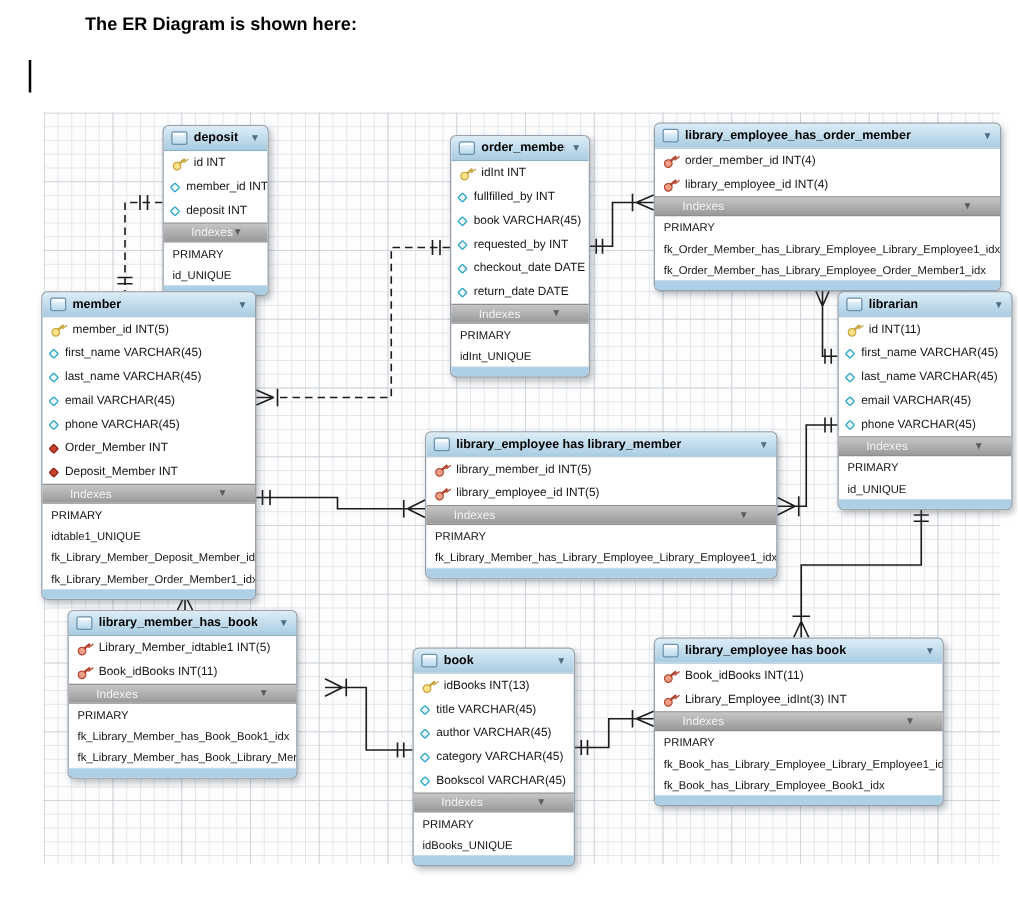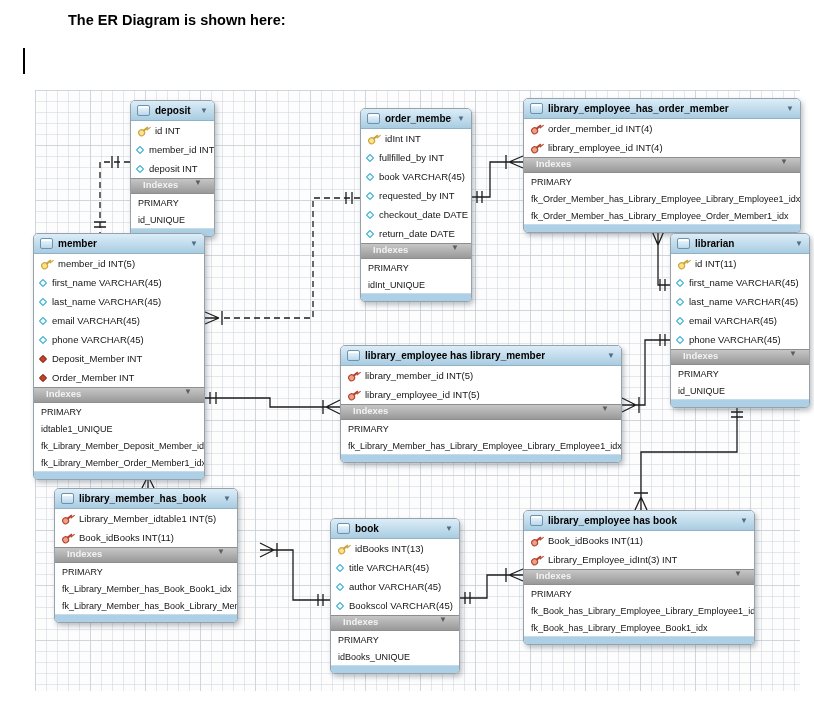--- a/index.html
+++ b/index.html
@@ -36,23 +36,23 @@
      border:1.3px solid #c8a23a; border-radius:50%; background:#ffe187; }
   .ic.key::after { content:""; position:absolute; left:6px; top:5.2px; width:6px; height:1.7px;
      background:#c8a23a; box-shadow:2.6px 1.6px 0 -0.5px #c8a23a; }
   .ic.fk-key::before { content:""; position:absolute; left:0; top:3px; width:5px; height:5px;
      border:1.3px solid #b2402a; border-radius:50%; background:#f0a089; }
   .ic.fk-key::after { content:""; position:absolute; left:6px; top:5.2px; width:6px; height:1.7px;
      background:#b2402a; box-shadow:2.6px 1.6px 0 -0.5px #b2402a; }
   .ic.diamond { width:6px; height:6px; transform:rotate(45deg); border:1px solid #2ba6ca; background:#f1fbff; border-radius:1px; }
   .ic.fk-diamond { width:6px; height:6px; transform:rotate(45deg); border:1px solid #8e2418; background:#c4452c; border-radius:1px; }
 
-  .idx-bar { display:flex; align-items:flex-start; height:16px; padding:0 12px;
+  .idx-bar { display:flex; align-items:center; height:16px; padding:0 22px;
     background:linear-gradient(#c6c6c6,#999999); border-top:1px solid #8e8e8e; border-bottom:1px solid #8e8e8e;
-    color:#f2f2f2; font-weight:bold; font-size:9.5px; }
+    color:#f2f2f2; font-weight:normal; font-size:9.5px; }
   .idx-arrow { margin-left:auto; font-size:8px; color:#5c5c5c; line-height:1; }
   .idx-row { display:flex; align-items:center; height:17px; padding:0 7px; font-size:9px; white-space:nowrap; overflow:hidden; }
   .tbl-footer { height:8px; background:#aed0e6; border-top:1px solid #c6dcea; border-radius:0 0 4px 4px; }
 
   #rel-svg { position:absolute; left:0; top:0; width:814px; height:724px; z-index:2; pointer-events:none; }
   #rel-svg path { fill:none; stroke:#1c1c1c; stroke-width:1.3; }
   #rel-svg path.dashed { stroke-dasharray:6 4; }
 </style>
 </head>
 <body>
@@ -214,25 +214,25 @@
       <div class="col-row">
         <div class="ic diamond"></div>
         <div class="col-text">email VARCHAR(45)</div>
       </div>
       <div class="col-row">
         <div class="ic diamond"></div>
         <div class="col-text">phone VARCHAR(45)</div>
       </div>
       <div class="col-row">
         <div class="ic fk-diamond"></div>
+        <div class="col-text">Order_Member INT</div>
+      </div>
+      <div class="col-row">
+        <div class="ic fk-diamond"></div>
         <div class="col-text">Deposit_Member INT</div>
-      </div>
-      <div class="col-row">
-        <div class="ic fk-diamond"></div>
-        <div class="col-text">Order_Member INT</div>
       </div>
       <div class="idx-bar">
         <div class="idx-label">Indexes</div>
         <div class="idx-arrow">▼</div>
       </div>
       <div class="idx-row">PRIMARY</div>
       <div class="idx-row">idtable1_UNIQUE</div>
       <div class="idx-row">fk_Library_Member_Deposit_Member_idx</div>
       <div class="idx-row">fk_Library_Member_Order_Member1_idx</div>
       <div class="tbl-footer"></div>
@@ -329,20 +329,24 @@
       <div class="col-row">
         <div class="ic diamond"></div>
         <div class="col-text">title VARCHAR(45)</div>
       </div>
       <div class="col-row">
         <div class="ic diamond"></div>
         <div class="col-text">author VARCHAR(45)</div>
       </div>
       <div class="col-row">
         <div class="ic diamond"></div>
+        <div class="col-text">category VARCHAR(45)</div>
+      </div>
+      <div class="col-row">
+        <div class="ic diamond"></div>
         <div class="col-text">Bookscol VARCHAR(45)</div>
       </div>
       <div class="idx-bar">
         <div class="idx-label">Indexes</div>
         <div class="idx-arrow">▼</div>
       </div>
       <div class="idx-row">PRIMARY</div>
       <div class="idx-row">idBooks_UNIQUE</div>
       <div class="tbl-footer"></div>
     </div>

